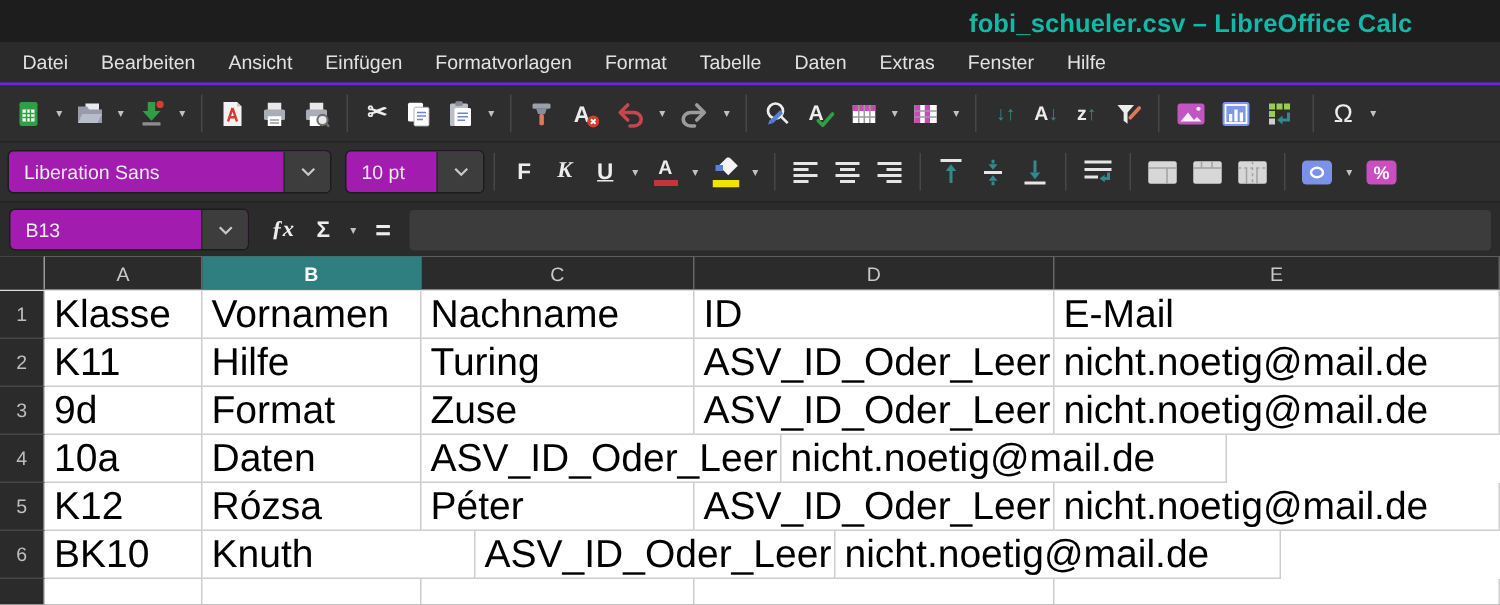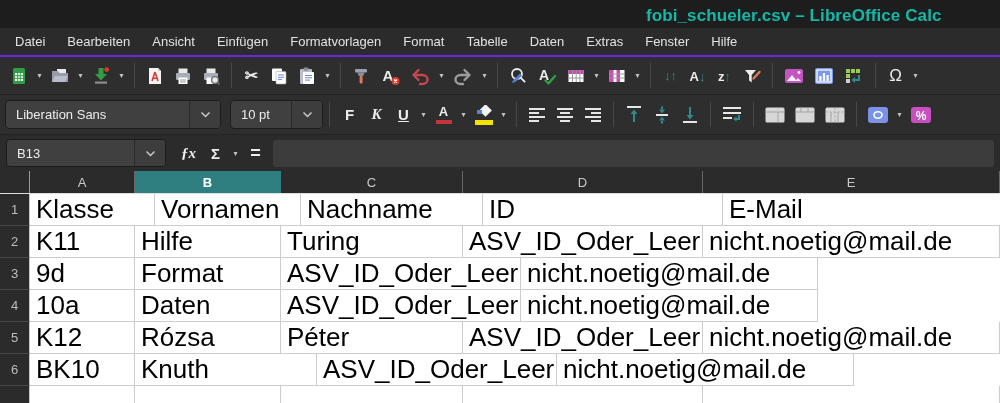--- a/index.html
+++ b/index.html
@@ -20,21 +20,21 @@
   #toolbar1 { height:38px; }
   #toolbar2 { height:40px; }
   .tbtn { height:28px; min-width:25px; padding:0 3px; margin:0 1px; display:flex; align-items:center; justify-content:center; border-radius:3px; color:#ededed; flex:none; }
   .caret-btn { width:13px; height:28px; display:flex; align-items:center; justify-content:center; color:#c2c2c2; font-size:8px; flex:none; }
   .sep { width:1px; height:25px; background:#474747; margin:0 6px; flex:none; }
   .glyph { font-size:15px; font-weight:700; color:#ededed; line-height:1; }
   .glyph.italic { font-style:italic; font-family:"Liberation Serif", serif; }
   .glyph.small { font-size:13px; }
   .teal { color:#2f8b8d; }
   
-  .combo { background:#404040; border:1px solid #1c1c1c; border-radius:4px; height:29px; display:flex; align-items:stretch; color:#ececec; font-size:13px; overflow:hidden; flex:none; }
+  .combo { background:#a21caf; border:1px solid #1c1c1c; border-radius:4px; height:29px; display:flex; align-items:stretch; color:#ececec; font-size:13px; overflow:hidden; flex:none; }
   .combo .val { padding:0 10px; display:flex; align-items:center; flex:1; white-space:nowrap; }
   .combo .chev { width:31px; display:flex; align-items:center; justify-content:center; background:#3d3d3d; border-left:1px solid #2a2a2a; }
   
   .stackicon { display:flex; flex-direction:column; align-items:center; line-height:1; }
   .stackicon .bar { margin-top:2px; }
   
   #formulabar { height:36px; background:#2b2b2b; display:flex; align-items:center; padding:0 6px; }
   #namebox { width:160px; height:28px; }
   #formula-input { flex:1; height:27px; background:#3c3c3c; border-radius:3px; margin-left:4px; color:#eee; font-size:13px; padding:0 6px; display:flex; align-items:center; }
   .fbicon { color:#ededed; font-size:15px; font-weight:700; }
@@ -416,38 +416,39 @@
     <div class="corner"></div>
   <div class="col-hdr" style="width: 105px;">A</div>
       <div class="col-hdr selected" style="width: 146px;">B</div>
       <div class="col-hdr" style="width: 182px;">C</div>
       <div class="col-hdr" style="width: 240px;">D</div>
       <div class="col-hdr" style="width: 297px;">E</div>
     </div>
   <div id="gridbody">
       <div class="grid-row">
         <div class="row-num">1</div>
-        <div class="cell" style="width: 125px;">Klasse</div>
+        <div class="cell" style="width: 105px;">Klasse</div>
         <div class="cell" style="width: 146px;">Vornamen</div>
         <div class="cell" style="width: 182px;">Nachname</div>
         <div class="cell" style="width: 240px;">ID</div>
         <div class="cell" style="width: 297px;">E-Mail</div>
       </div>
       <div class="grid-row">
         <div class="row-num">2</div>
         <div class="cell" style="width: 105px;">K11</div>
         <div class="cell" style="width: 146px;">Hilfe</div>
         <div class="cell" style="width: 182px;">Turing</div>
         <div class="cell" style="width: 240px;">ASV_ID_Oder_Leer</div>
         <div class="cell" style="width: 297px;">nicht.noetig@mail.de</div>
       </div>
       <div class="grid-row">
         <div class="row-num">3</div>
         <div class="cell" style="width: 105px;">9d</div>
         <div class="cell" style="width: 146px;">Format</div>
+        <div class="cell" style="width: 182px;">Zuse</div>
         <div class="cell" style="width: 240px;">ASV_ID_Oder_Leer</div>
         <div class="cell" style="width: 297px;">nicht.noetig@mail.de</div>
       </div>
       <div class="grid-row">
         <div class="row-num">4</div>
         <div class="cell" style="width: 105px;">10a</div>
         <div class="cell" style="width: 146px;">Daten</div>
         <div class="cell" style="width: 240px;">ASV_ID_Oder_Leer</div>
         <div class="cell" style="width: 297px;">nicht.noetig@mail.de</div>
       </div>

